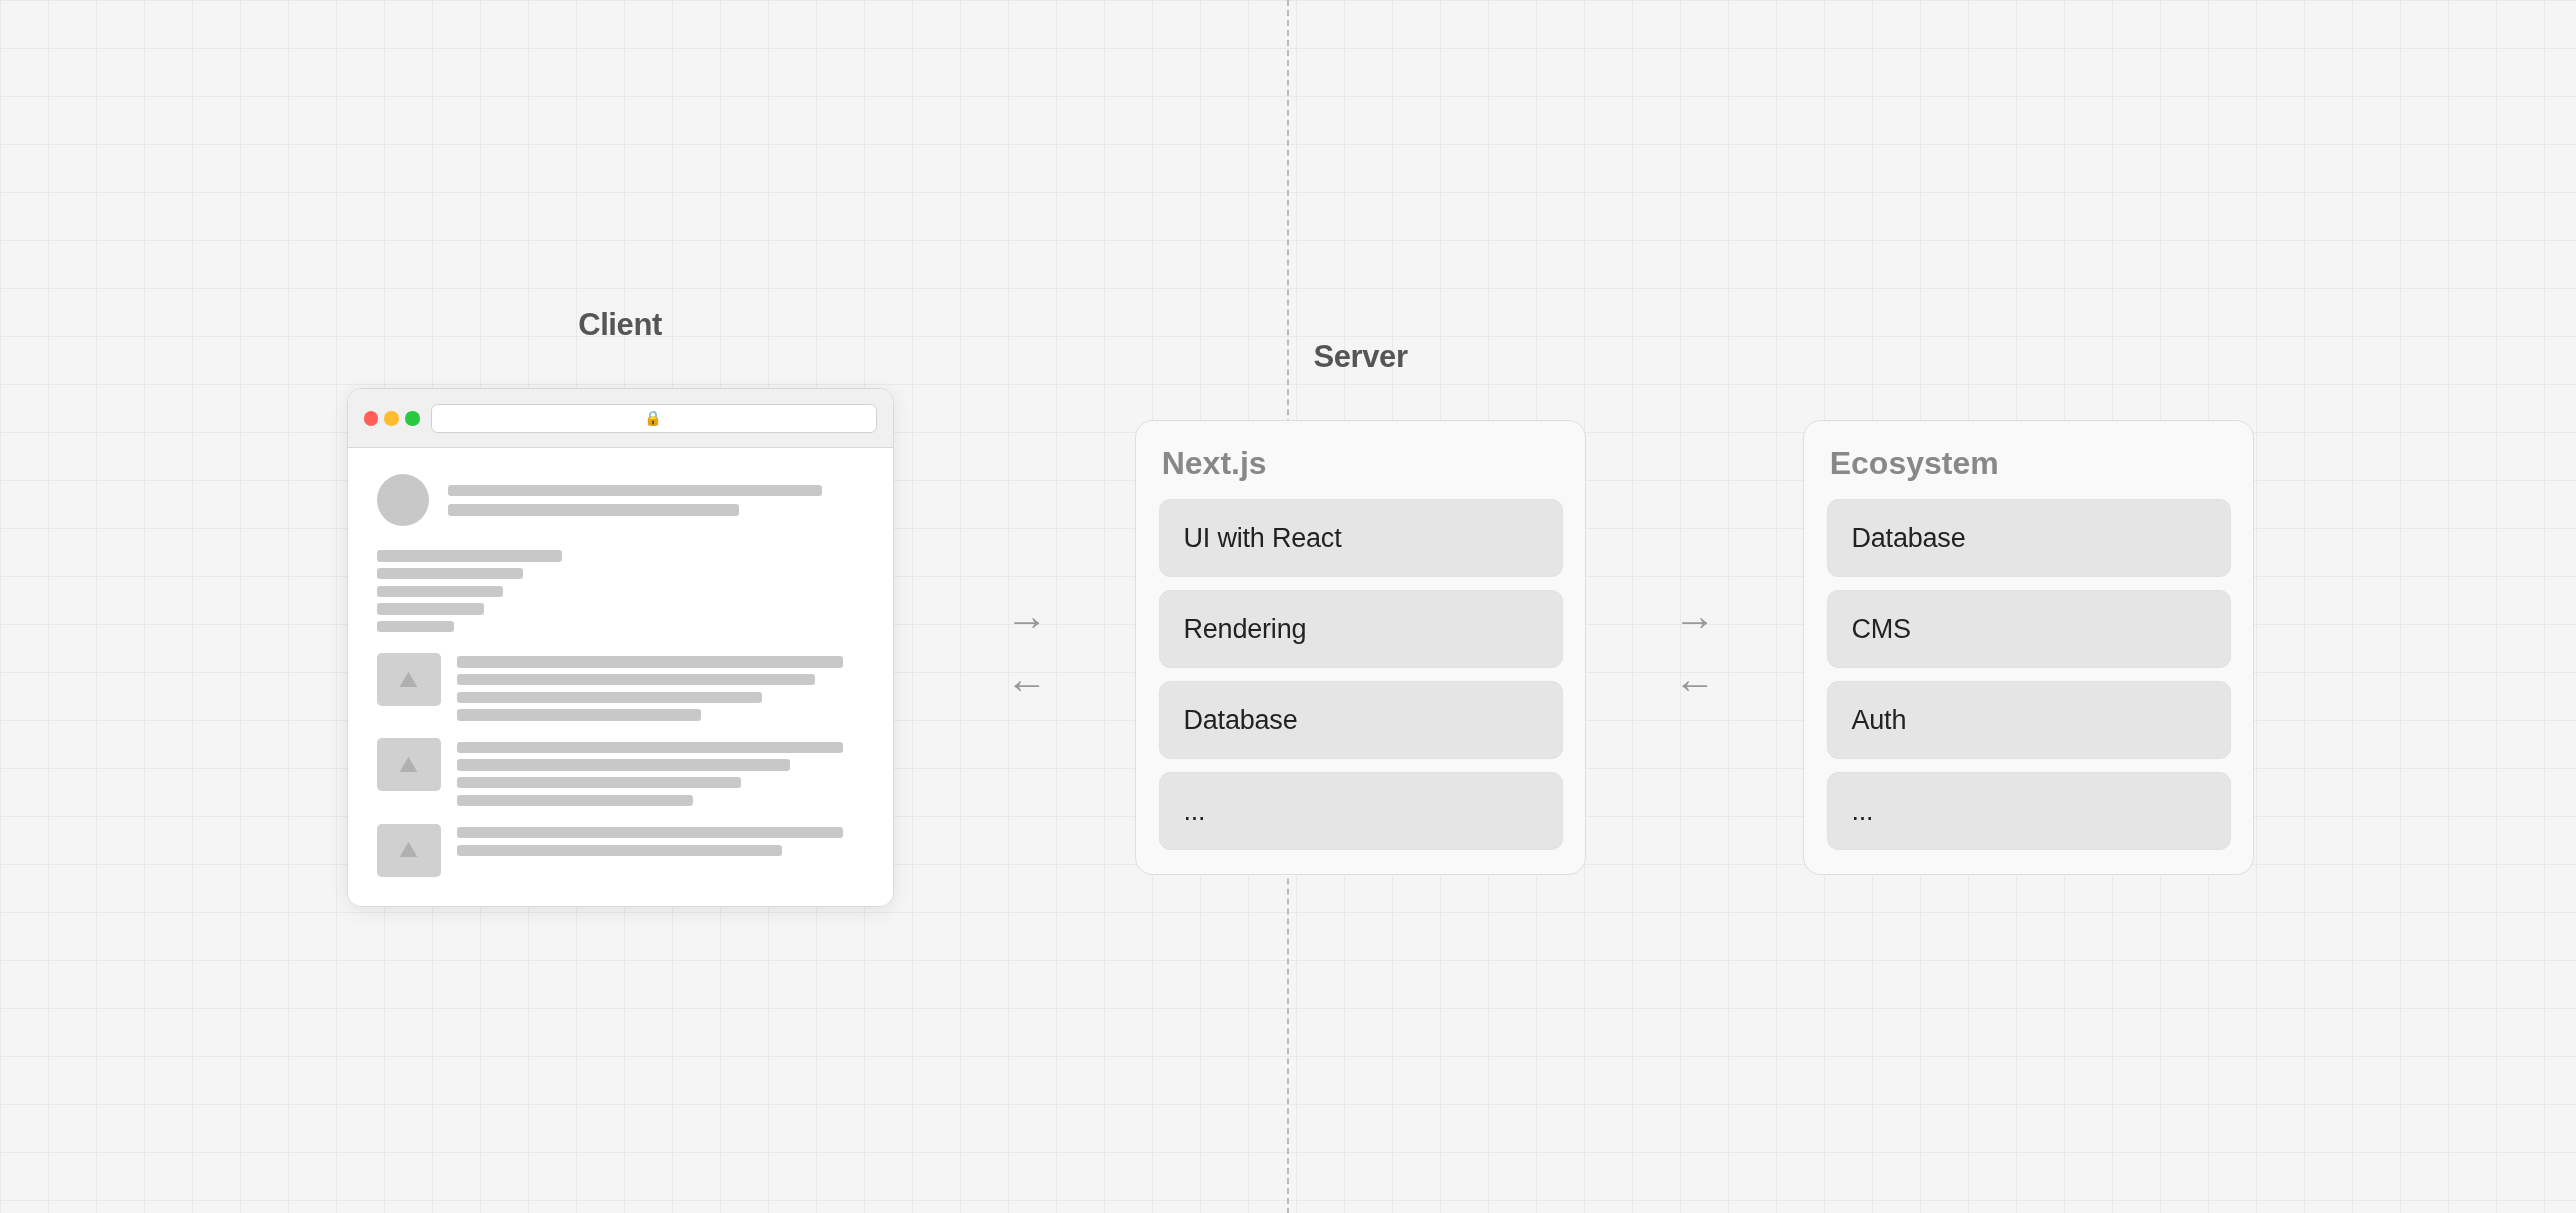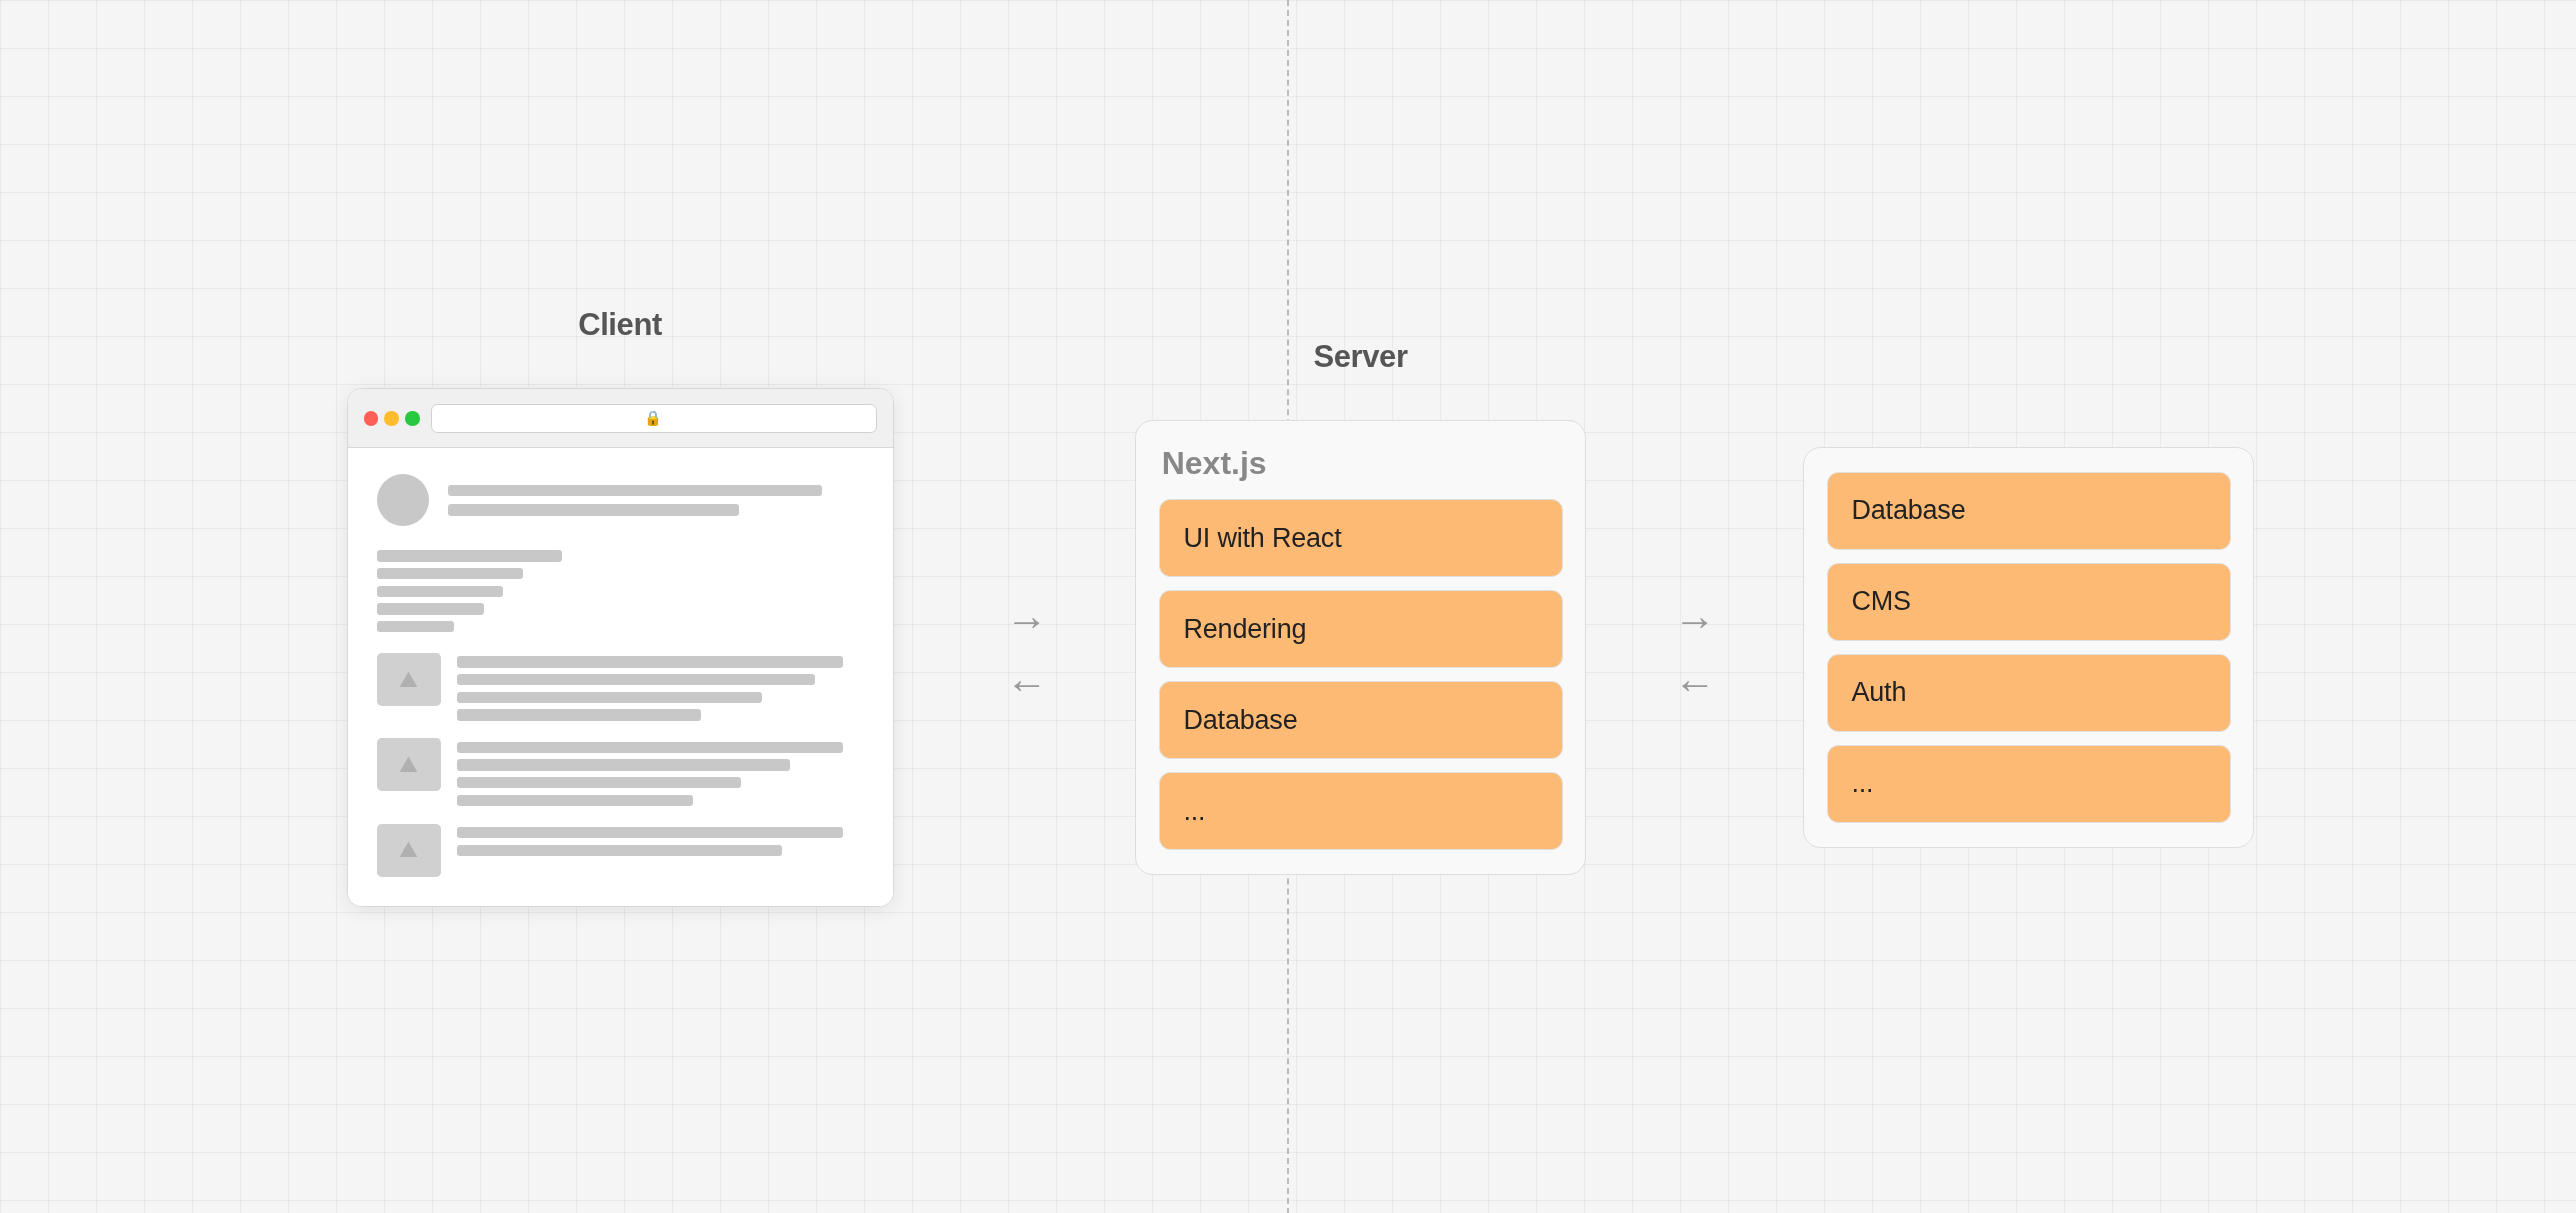--- a/index.html
+++ b/index.html
@@ -177,21 +177,21 @@
 
     .panel-title {
       font-size: 32px;
       font-weight: 600;
       color: #888;
       margin-bottom: 4.8px;
       padding-left: 3.2px;
     }
 
     .panel-card {
-      background: #fdba74;
+      background: #e5e5e5;
       border: 1.2px solid #e0e0e0;
       border-radius: 11.3px;
       padding: 22.5px 24px;
       font-size: 27px;
       font-weight: 500;
       color: #222;
       letter-spacing: -0.2px;
     }
 
     
@@ -385,20 +385,21 @@
     <div class="col-arrows2">
       <span class="arrow arrow-right" style="font-size:42px; color:#999;"></span>
       <span class="arrow arrow-left" style="font-size:42px; color:#999;"></span>
     </div>
 
     <div class="col-ecosystem">
       <div class="section-label-row">
         
       </div>
       <div class="panel">
+        <div class="panel-title">Ecosystem</div>
         <div class="panel-card">Database</div>
         <div class="panel-card">CMS</div>
         <div class="panel-card">Auth</div>
         <div class="panel-card">...</div>
       </div>
     </div>
 
   </div>
 </div>
 

